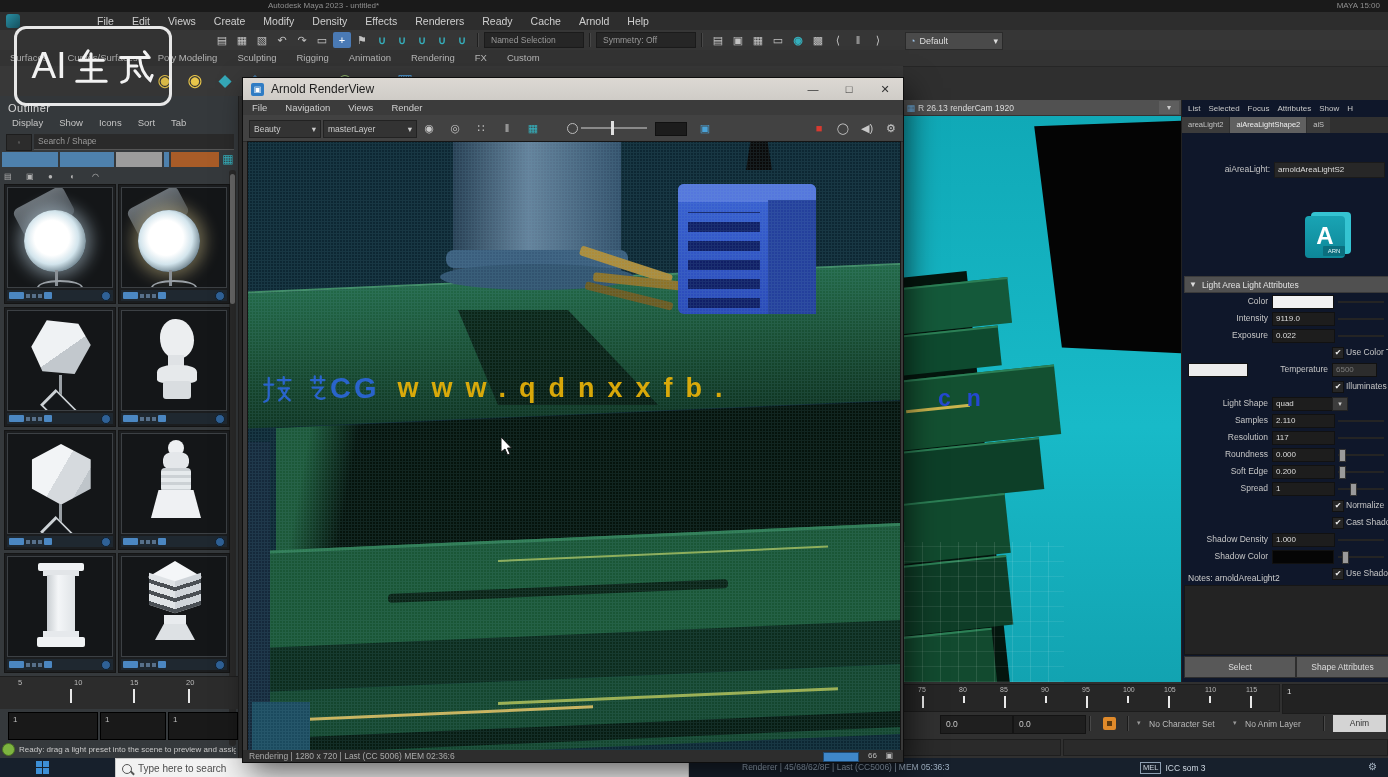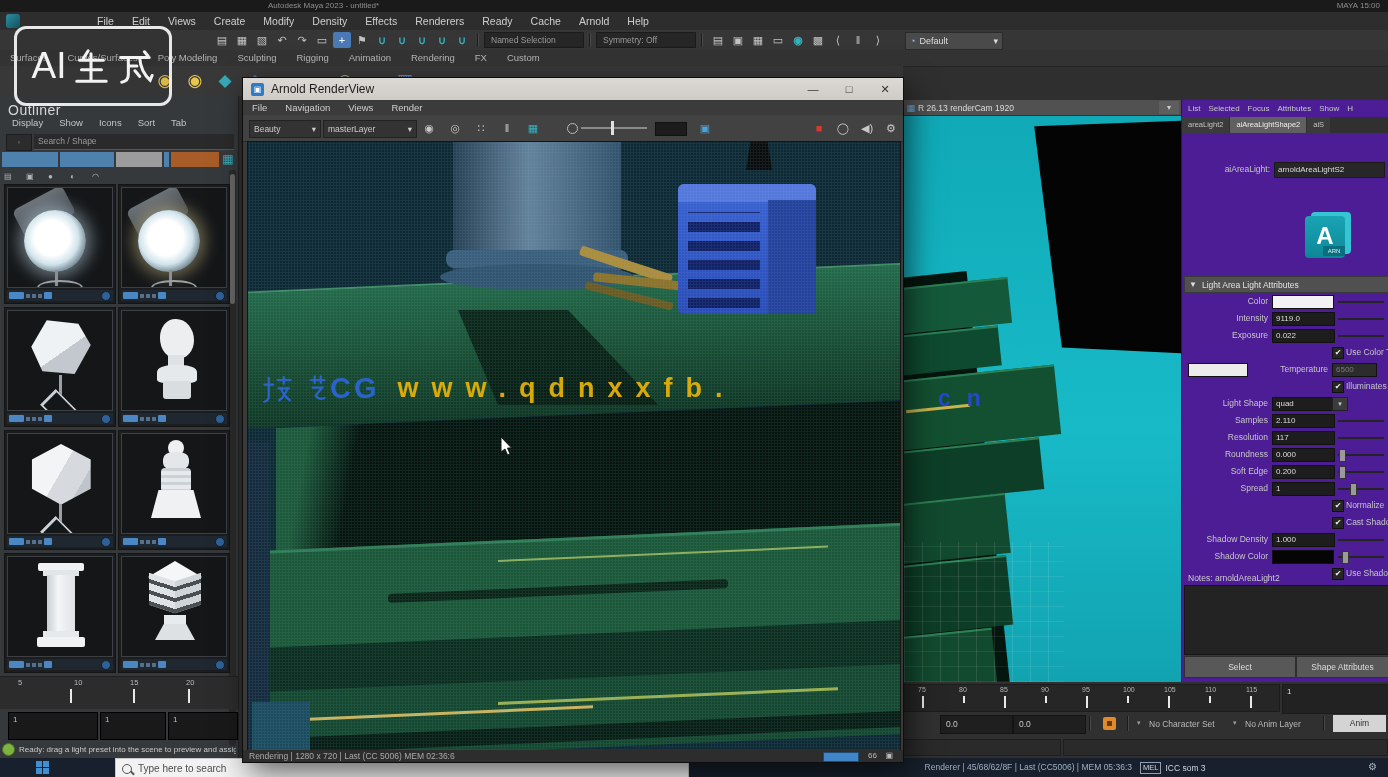--- a/index.html
+++ b/index.html
@@ -22,21 +22,21 @@
   #shelf-tabs{left:0;top:50px;width:1388px;height:16px;background:#333;border-bottom:1px solid #262626;}
   #shelf-tabs .st{padding:0 10px;font-size:9.5px;color:#b5b5b5;line-height:16px;}
   #shelf-icons{left:0;top:66px;width:903px;height:30px;background:#383838;}
   #shelf-icons .si{width:26px;height:26px;margin:2px 2px;font-size:17px;line-height:26px;text-align:center;}
   
   #ai-badge{left:14px;top:26px;width:152px;height:74px;border:3px solid rgba(242,242,242,.95);border-radius:12px;
             z-index:80;display:flex;align-items:center;justify-content:center;gap:6px;background:rgba(30,30,30,.08);}
   #ai-badge .latin{font-size:37px;color:#f2f2f2;font-weight:400;}
   
   #left-panel{left:0;top:96px;width:238px;height:662px;background:#35393c;border-right:1px solid #222;}
-  #lp-title{left:8px;top:6px;font-size:14px;color:#d6d6d6;letter-spacing:.5px;}
+  #lp-title{left:8px;top:6px;font-size:11px;color:#d6d6d6;letter-spacing:.5px;}
   #lp-menus{left:4px;top:20px;width:230px;height:14px;}
   #lp-menus .mi{padding:0 8px;font-size:9.5px;color:#c4c4c4;line-height:14px;}
   #lp-search-btn{left:6px;top:38px;width:24px;height:15px;background:#2c2c2c;border:1px solid #1d1d1d;color:#9a9a9a;font-size:8px;text-align:center;line-height:15px;}
   #lp-search{left:34px;top:38px;width:196px;height:15px;background:#2a2a2a;border-bottom:1px solid #555;color:#9a9a9a;font-size:8.5px;line-height:15px;padding-left:4px;}
   #lp-colorbar{left:2px;top:56px;height:15px;display:flex;gap:2px;}
   #lp-colorbar .seg{height:15px;}
   #lp-colorbar-icon{left:220px;top:56px;width:16px;height:15px;color:#35b0bd;font-size:12px;line-height:15px;text-align:center;}
   #lp-tools{left:4px;top:74px;width:220px;height:12px;}
   #lp-tools .si{width:22px;font-size:8px;color:#b5b5b5;text-align:left;}
   #lp-scroll{left:229px;top:74px;width:7px;height:576px;background:#2a2a2a;border-radius:3px;}
@@ -87,21 +87,21 @@
   
   #lp-ruler{left:0;top:580px;width:238px;height:32px;background:#2c2c2c;border-top:1px solid #1f1f1f;}
   #lp-ruler .lab{position:absolute;top:1px;font-size:7.5px;color:#b9b9b9;}
   #lp-ruler .tick{position:absolute;top:12px;width:2px;height:14px;background:#e8e8e8;}
   #lp-fields{left:0;top:614px;width:238px;height:28px;}
   .lp-field{position:absolute;top:2px;height:24px;background:#191919;border:1px solid #000;color:#bdbdbd;font-size:8px;padding:2px 0 0 4px;}
   #lp-status{left:2px;top:646px;width:234px;height:14px;}
   #lp-status .g{width:11px;height:11px;border-radius:50%;background:#7db440;border:1px solid #4d7522;margin-right:4px;flex:none;}
   #lp-status .t{font-size:8px;color:#c9c9c9;white-space:nowrap;overflow:hidden;}
   
-  #taskbar{left:0;top:758px;width:1388px;height:19px;background:#17202c;z-index:40;text-align:right;}
+  #taskbar{left:0;top:758px;width:1388px;height:19px;background:#17202c;z-index:40;}
   #start-btn{left:36px;top:3px;width:14px;height:13px;display:grid;grid-template-columns:6px 6px;grid-gap:1px;}
   #start-btn i{background:#3d8fd6;display:block;height:6px;}
   #tb-search{left:115px;top:0px;width:560px;height:19px;background:#f2f2f2;border:1px solid #c9c9c9;display:flex;align-items:center;gap:6px;padding:0 6px;}
   #tb-search .mag{width:8px;height:8px;border:1.5px solid #555;border-radius:50%;position:relative;flex:none;}
   #tb-search .mag::after{content:"";position:absolute;left:7px;top:7px;width:5px;height:1.5px;background:#555;transform:rotate(45deg);}
   #tb-search .t{font-size:10px;color:#4c4c4c;}
   #tb-status{left:742px;top:4px;width:390px;font-size:8.5px;color:#9fb0c2;white-space:nowrap;overflow:hidden;}
   #tb-mel{left:1140px;top:3px;height:13px;display:flex;align-items:center;gap:4px;font-size:8.5px;color:#cfd8e2;}
   #tb-mel .box{border:1px solid #8fa0b2;padding:0 2px;font-size:7.5px;line-height:10px;}
   #tb-gear{left:1368px;top:3px;font-size:10px;color:#aab8c6;}
@@ -113,21 +113,21 @@
   #vp-header .dd{width:20px;height:13px;background:#5e5e5e;color:#ccc;font-size:8px;text-align:center;line-height:13px;margin-right:2px;}
   #vp-canvas{position:absolute;left:0;top:15px;width:277px;height:567px;background:linear-gradient(180deg,#10a9b7,#18bac8 55%,#12a3b1);}
   #vp-black{position:absolute;left:0;top:0;width:277px;height:567px;background:#040404;
             clip-path:polygon(47% 2%,100% 1%,100% 42%,57% 41%);}
   .vp-drawer{position:absolute;transform:rotate(-6deg);border-top:2px solid #2c8056;}
   #vp-grid{position:absolute;left:0;bottom:0;width:160px;height:140px;opacity:.65;
            background:repeating-linear-gradient(90deg,rgba(255,255,255,.16) 0 1px,transparent 1px 18px),
                       repeating-linear-gradient(0deg,rgba(255,255,255,.12) 0 1px,transparent 1px 15px);}
   #vp-wm{position:absolute;left:34px;top:270px;font-size:23px;font-weight:bold;color:#2448d0;letter-spacing:16px;}
   
-  #ae{left:1181px;top:100px;width:207px;height:582px;background:#4c1d95;border-left:1px solid #222;overflow:hidden;}
+  #ae{left:1181px;top:100px;width:207px;height:582px;background:#0f172a;border-left:1px solid #222;overflow:hidden;}
   #ae-menus{position:absolute;left:2px;top:3px;width:203px;height:12px;display:flex;}
   #ae-menus .mi{padding:0 4px;font-size:8px;color:#c8c8c8;line-height:12px;}
   #ae-tabs{position:absolute;left:0;top:17px;width:207px;height:16px;background:#303030;display:flex;gap:1px;}
   .ae-tab{height:16px;font-size:7.5px;color:#c2c2c2;line-height:16px;padding:0 6px;background:#3b3b3b;white-space:nowrap;overflow:hidden;}
   .ae-tab.active{background:#606060;color:#eee;}
   #ae-name-row{position:absolute;left:0;top:62px;width:207px;height:16px;}
   #ae-name-label{position:absolute;left:0px;top:2px;width:88px;text-align:right;font-size:8.5px;color:#c6c6c6;}
   #ae-name-field{position:absolute;left:92px;top:0;width:106px;height:14px;background:#272727;border:1px solid #1a1a1a;color:#ddd;font-size:8px;line-height:14px;padding-left:3px;}
   #ae-logo{position:absolute;left:123px;top:112px;width:46px;height:48px;}
   #ae-logo .back{position:absolute;left:6px;top:0;width:40px;height:42px;background:#35c4d2;border-radius:4px;}

